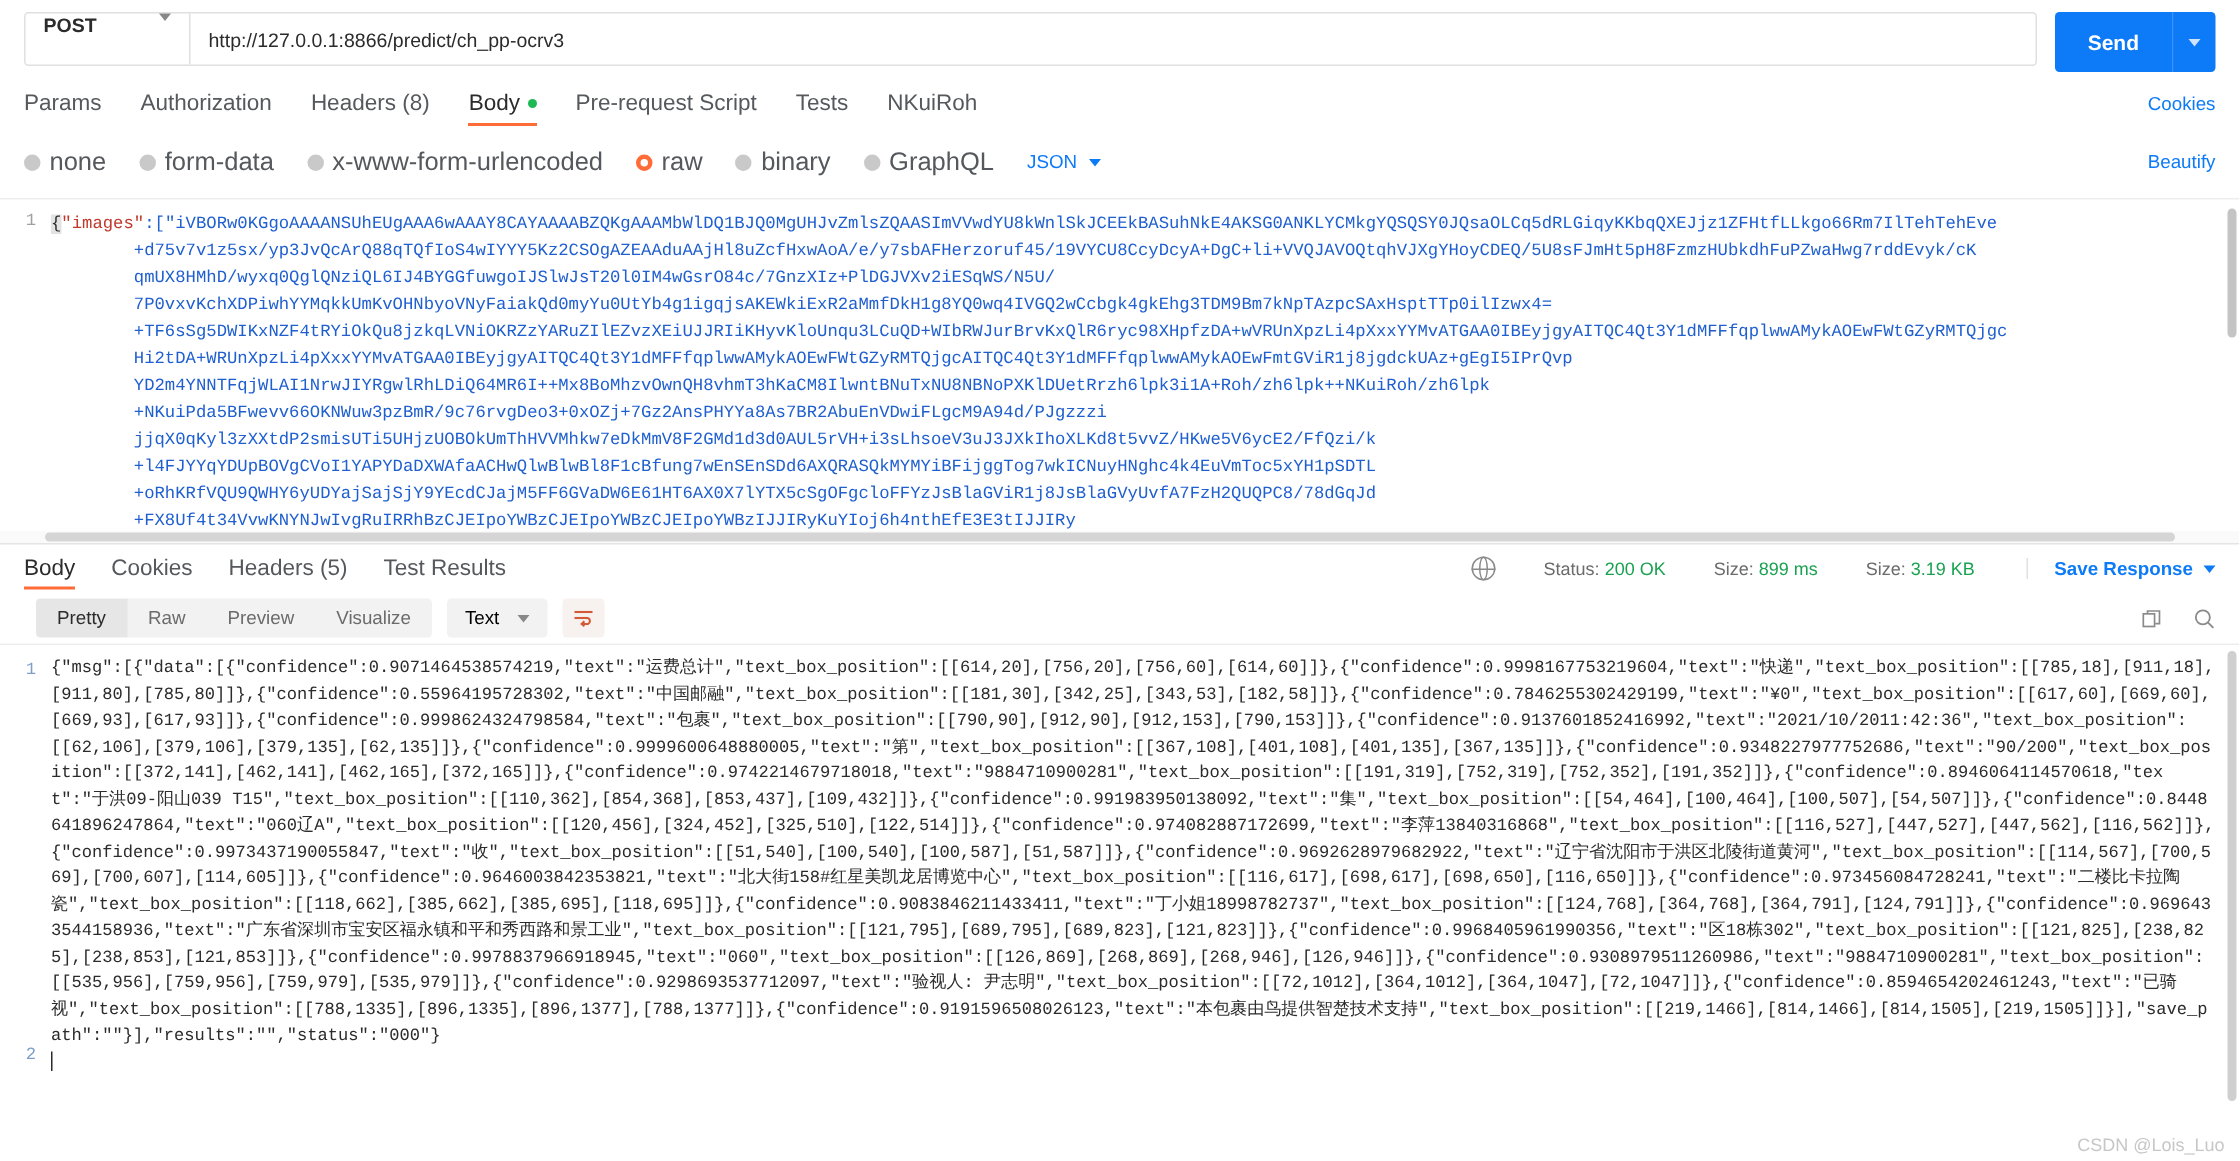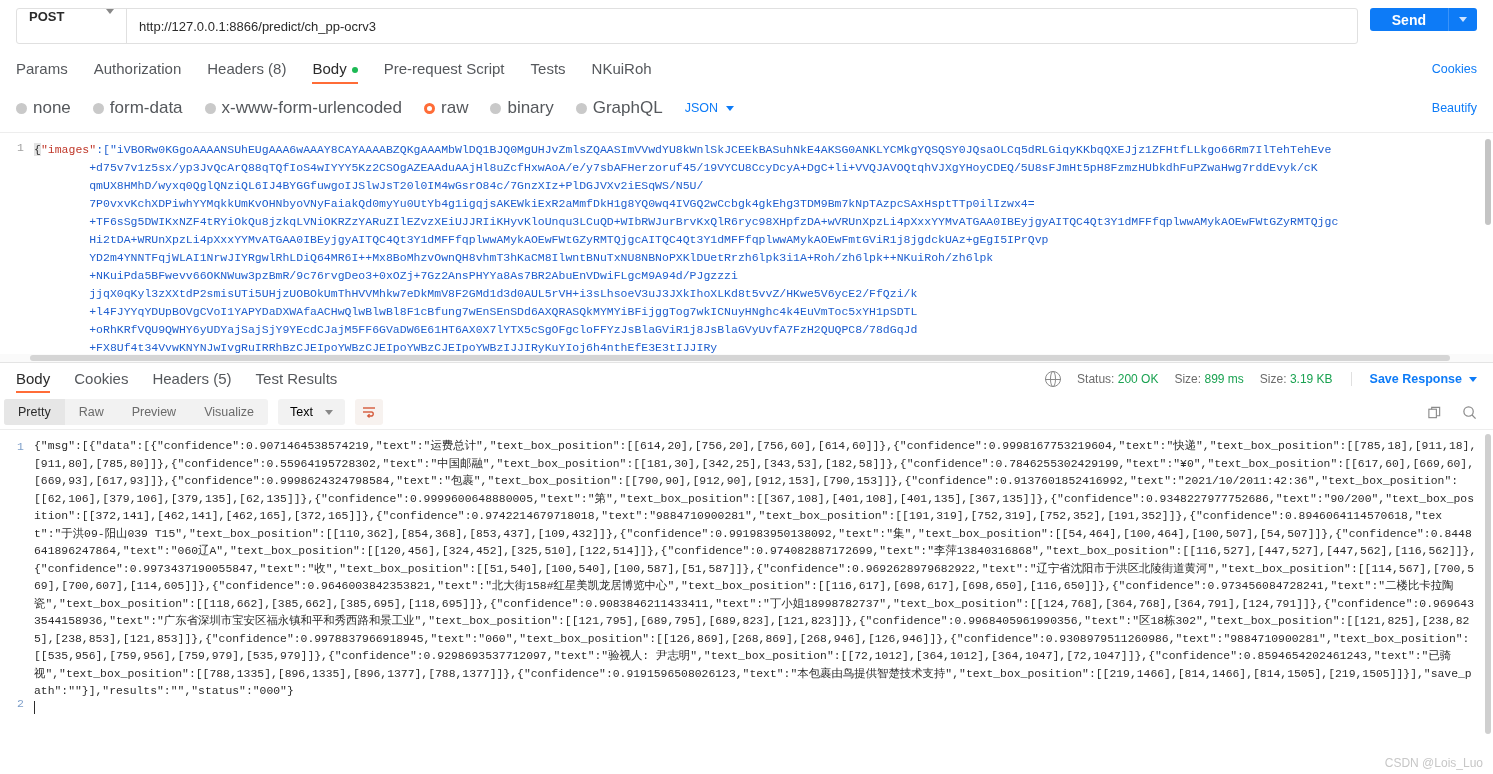--- a/index.html
+++ b/index.html
@@ -63,21 +63,21 @@
     outline: none;
     font-size: 13px;
     padding: 0 12px;
     color: #2b2b2b;
     font-family: "Liberation Sans", sans-serif;
     background: transparent;
   }
   .send-wrap {
     display: flex;
     margin-left: 12px;
-    height: 23px;
+    height: 40px;
   }
   .send-btn {
     background: #0d7bf7;
     color: #fff;
     border: none;
     font-size: 14px;
     font-weight: bold;
     padding: 0 22px;
     border-radius: 3px 0 0 3px;
     cursor: pointer;
@@ -248,21 +248,21 @@
     position: relative;
   }
   .resp-tabs .tab { height: 32px; line-height: 32px; margin-right: 24px; }
   .resp-meta {
     position: absolute;
     right: 16px;
     display: flex;
     align-items: center;
     font-size: 12px;
     color: #6b6b6b;
-    gap: 0;
+    gap: 16px;
   }
   .resp-meta .item { margin-left: 16px; white-space: nowrap; }
   .resp-meta .ok { color: #1aa251; }
   .globe {
     width: 14px; height: 14px;
     border: 1px solid #8a8a8a;
     border-radius: 50%;
     position: relative;
     display: inline-block;
   }
@@ -294,21 +294,21 @@
     align-items: center;
     cursor: pointer;
     white-space: nowrap;
   }
   .save-resp .caret { border-top-color: #0d7bf7; margin-left: 7px; }
 
   
   .view-row {
     display: flex;
     align-items: center;
-    padding: 5px 4px;
+    padding: 5px 24px;
     height: 34px;
     position: relative;
     box-sizing: border-box;
     text-align: center;
   }
   .seg {
     display: flex;
     background: #f2f2f2;
     border-radius: 3px;
     overflow: hidden;

